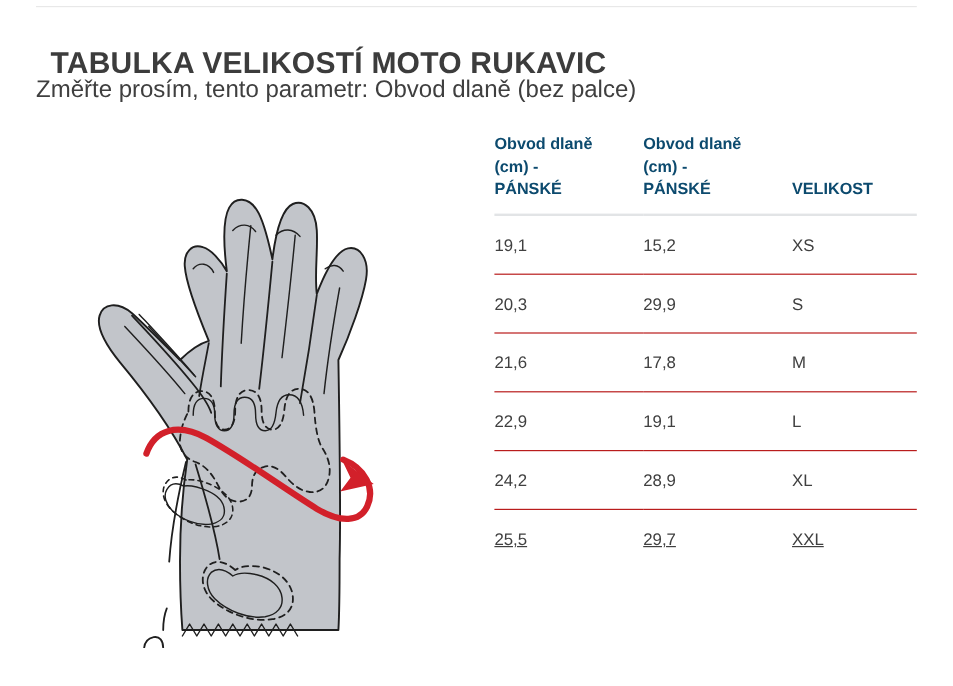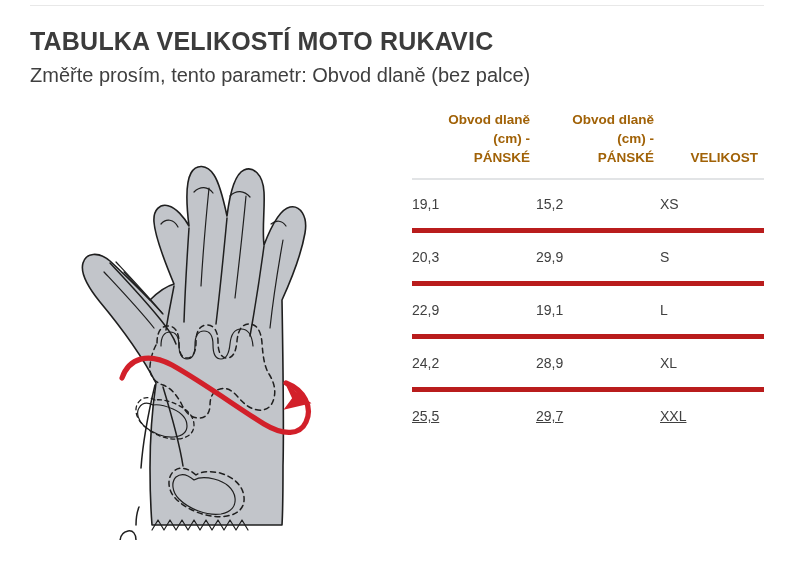--- a/index.html
+++ b/index.html
@@ -31,21 +31,21 @@
     width: 734px;
     height: 1px;
     background: #e8e8e8;
   }
 
   
   .page-title {
     position: absolute;
     left: 30px;
     top: 26px;
-    margin: 0;
+    margin: 12px;
     font-size: 25px;
     line-height: 30px;
     font-weight: bold;
     letter-spacing: 0.2px;
     color: #3c3c3c;
     white-space: nowrap;
   }
   .page-subtitle {
     position: absolute;
     left: 30px;
@@ -74,38 +74,38 @@
     left: 412px;
     top: 110px;
     width: 352px;
   }
   table.size-table {
     width: 352px;
     border-collapse: collapse;
     table-layout: fixed;
   }
   table.size-table th {
-    text-align: right;
+    text-align: left;
     vertical-align: bottom;
     font-size: 13.5px;
     line-height: 19px;
     font-weight: bold;
-    color: #a16207;
+    color: #0c4a6e;
     padding: 0 6px 11px 0;
     border-bottom: 2px solid #e2e4e6;
   }
   table.size-table td {
     text-align: left;
     vertical-align: middle;
     font-size: 14px;
     line-height: 18px;
     font-weight: normal;
     color: #404040;
     padding: 15px 6px 15px 0;
-    border-bottom: 5px solid #b91c1c;
+    border-bottom: 1px solid #b91c1c;
   }
   table.size-table tbody tr:last-child td {
     border-bottom: none;
     text-decoration: underline;
   }
   col.c-men   { width: 124px; }
   col.c-women { width: 124px; }
   col.c-size  { width: 104px; }
 </style>
 </head>
@@ -313,20 +313,25 @@
             <td>19,1</td>
             <td>15,2</td>
             <td>XS</td>
           </tr>
           <tr>
             <td>20,3</td>
             <td>29,9</td>
             <td>S</td>
           </tr>
           <tr>
+            <td>21,6</td>
+            <td>17,8</td>
+            <td>M</td>
+          </tr>
+          <tr>
             <td>22,9</td>
             <td>19,1</td>
             <td>L</td>
           </tr>
           <tr>
             <td>24,2</td>
             <td>28,9</td>
             <td>XL</td>
           </tr>
           <tr>

